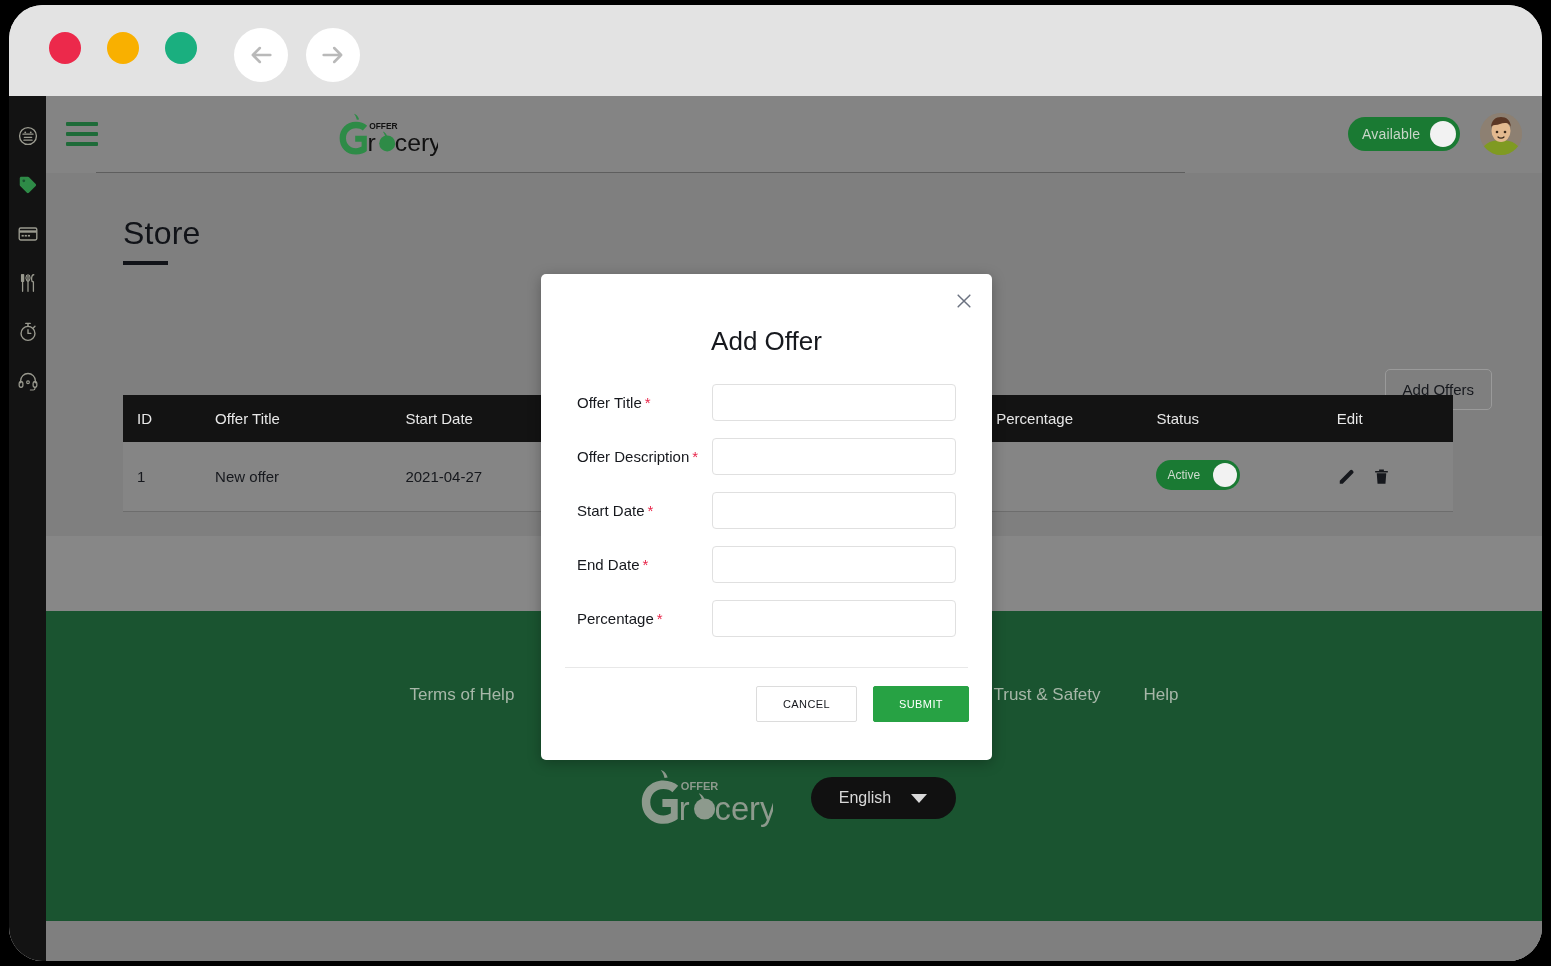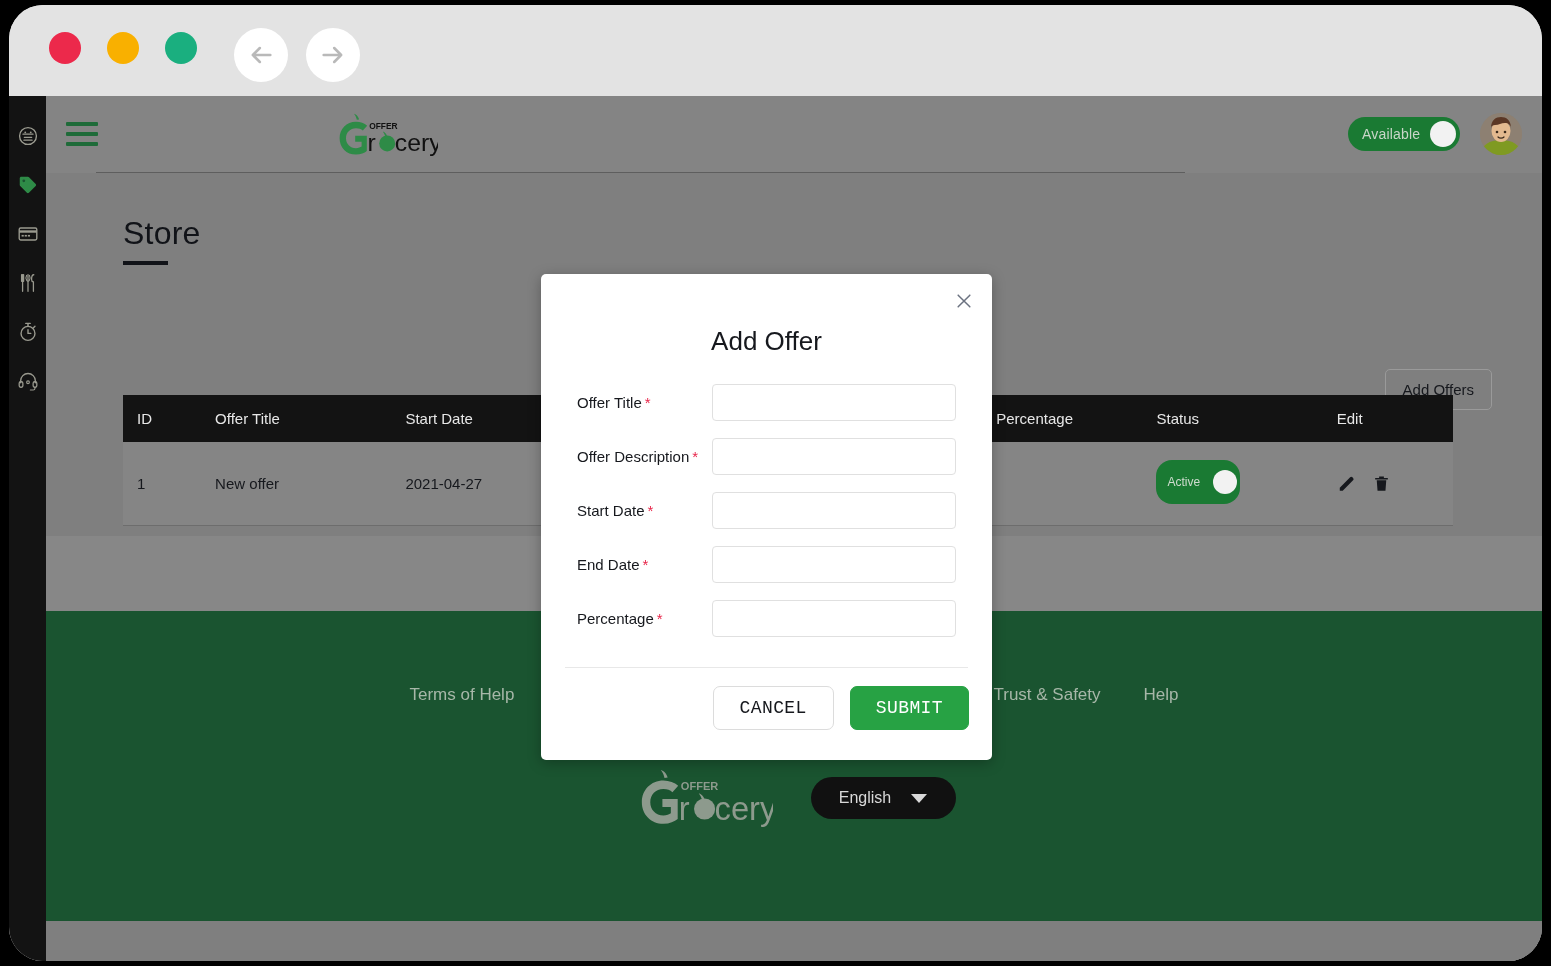--- a/index.html
+++ b/index.html
@@ -228,21 +228,21 @@
   }
   .col-id     { width: 78px; }
   .col-title  { width: 190px; }
   .col-start  { width: 300px; }
   .col-end    { width: 290px; }
   .col-pct    { width: 160px; }
   .col-status { width: 180px; }
   .col-edit   { width: 130px; }
 
   .status-pill {
-    width: 84px; height: 44px;
+    width: 84px; height: 30px;
     border-radius: 16px;
     background: #1a7a33;
     position: relative;
     display: inline-flex;
     align-items: center;
   }
   .status-pill .tlabel {
     position: absolute; left: 11px;
     font-size: 12px; color: #cfdccf;
   }
@@ -377,23 +377,23 @@
     background: #e8e8e8;
   }
   .modal-actions {
     position: absolute;
     right: 23px;
     top: 412px;
     display: flex;
     gap: 16px;
   }
   .btn {
-    font-family: Liberation Mono, monospace;
-    font-size: 18px;
-    border-radius: 7px;
+    font-family: Liberation Sans, sans-serif;
+    font-size: 11px;
+    border-radius: 2px;
     cursor: pointer;
     letter-spacing: .4px;
   }
   .btn-cancel {
     background: #ffffff;
     border: 1px solid #dcdcdc;
     color: #16181d;
     padding: 11px 26px;
   }
   .btn-submit {

